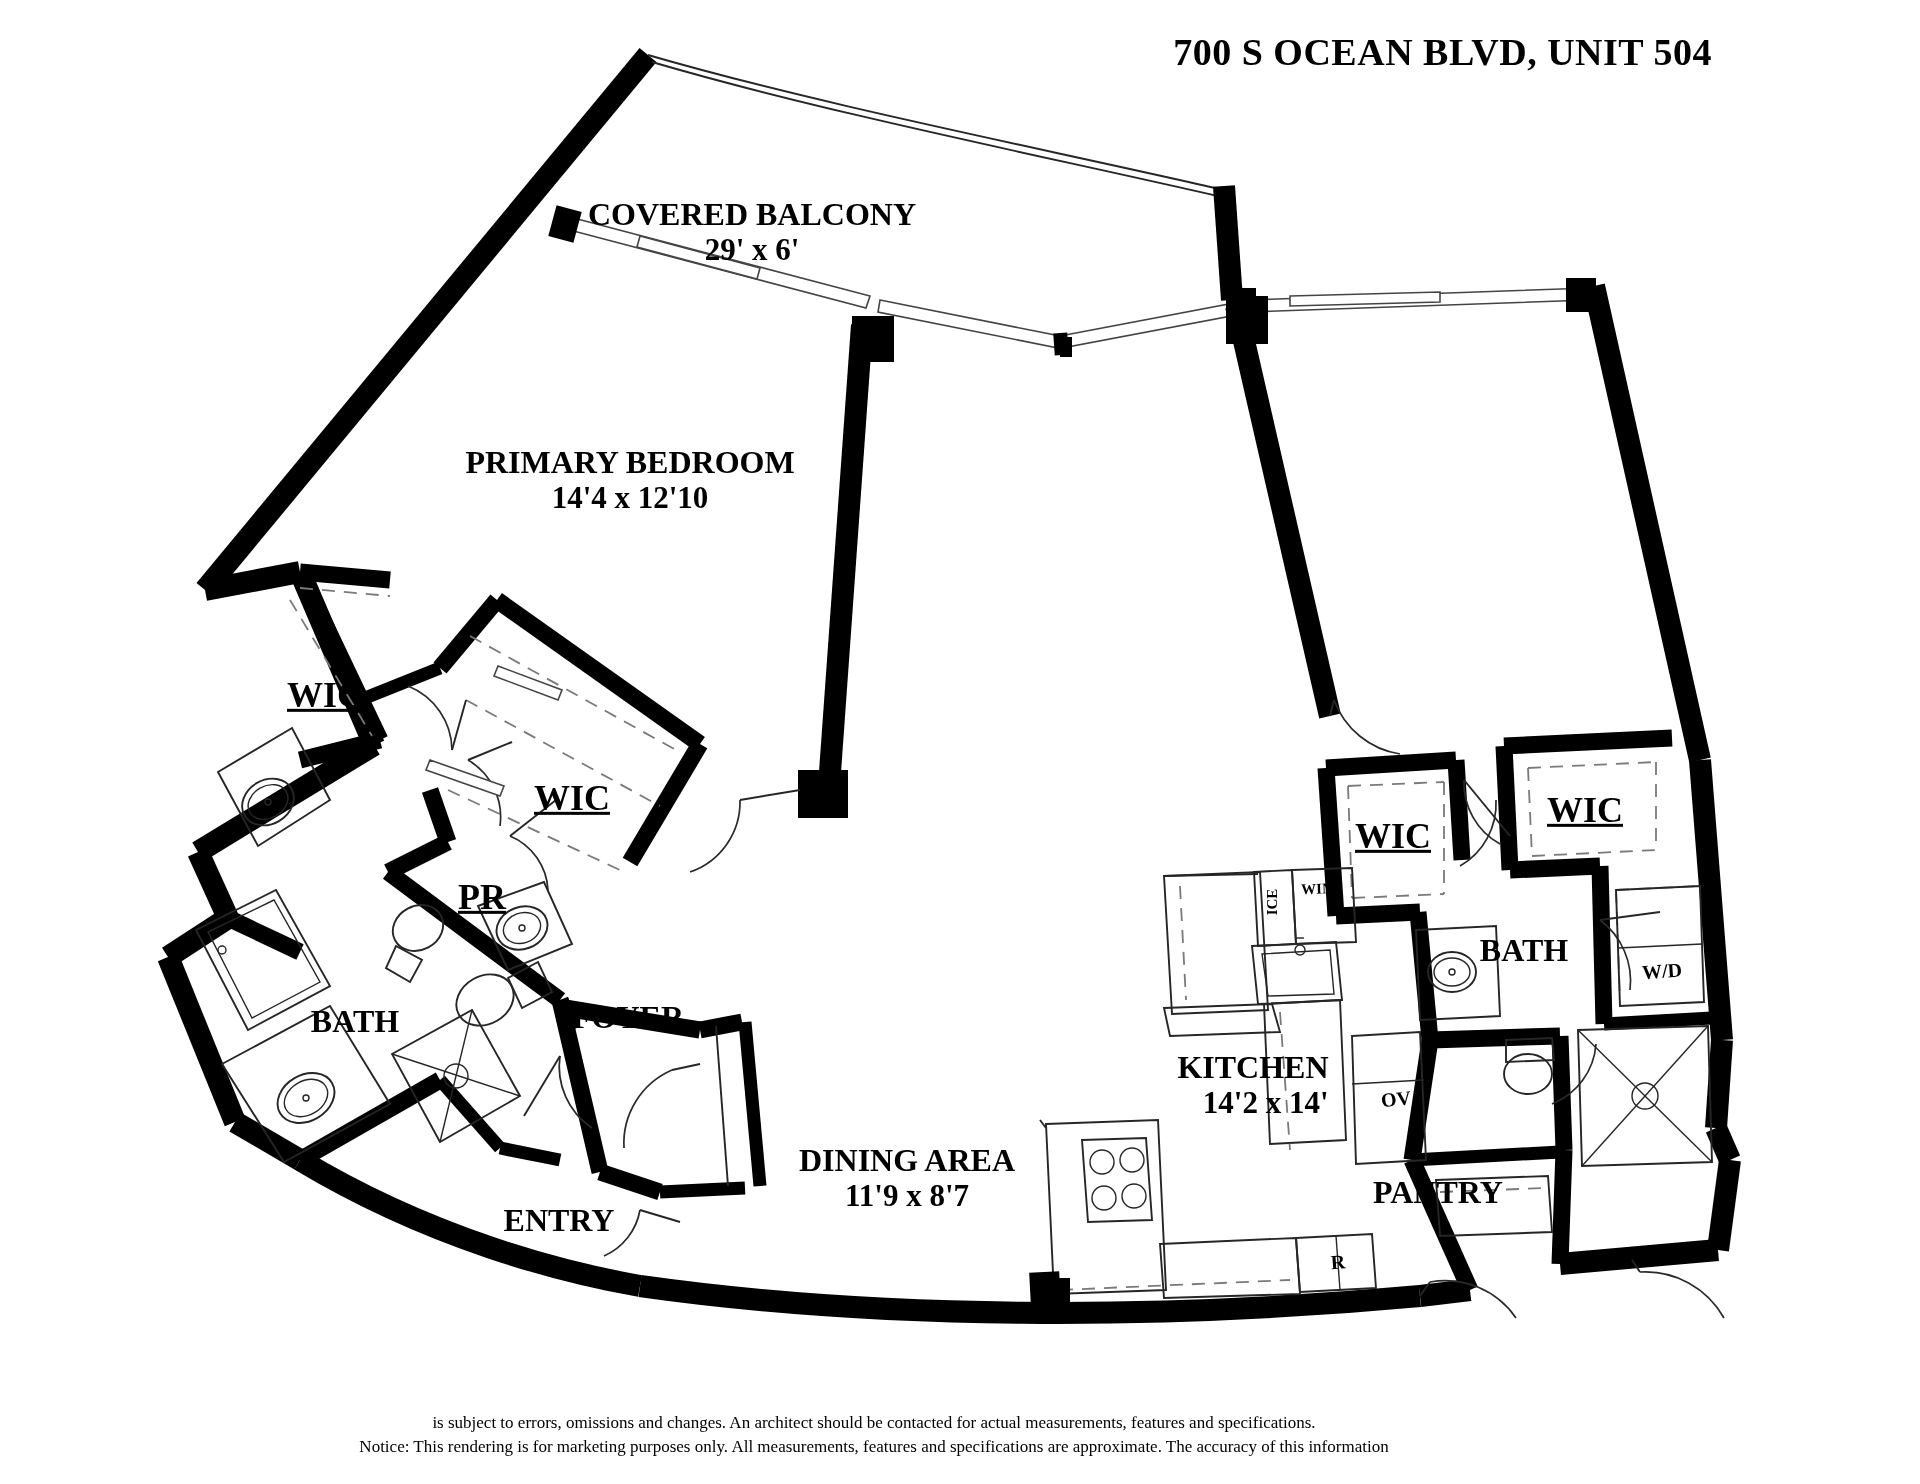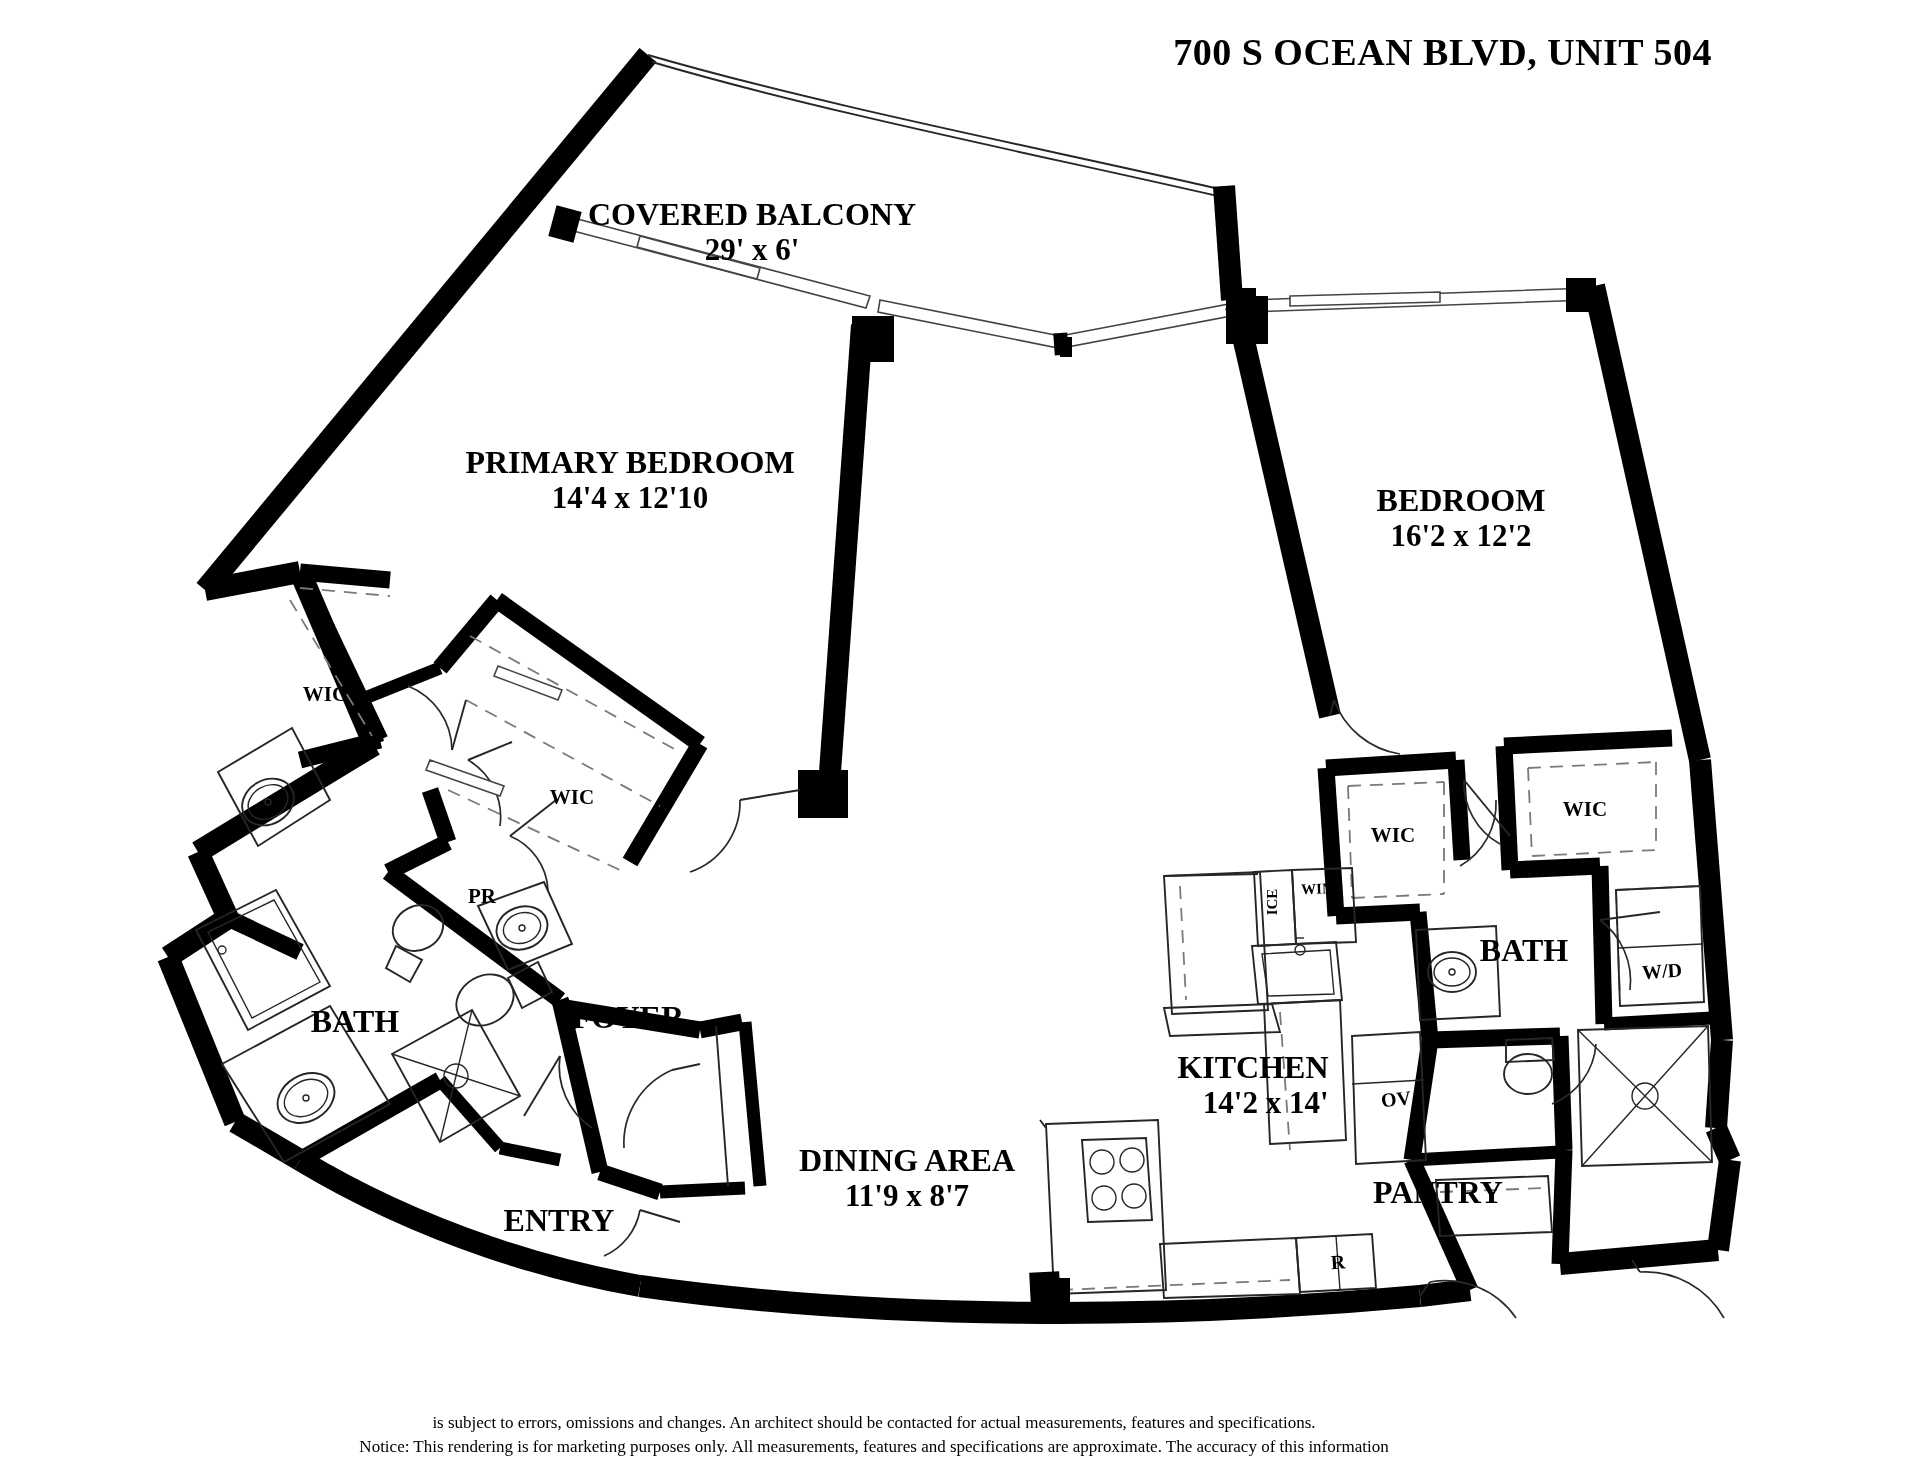--- a/index.html
+++ b/index.html
@@ -57,21 +57,21 @@
     white-space: nowrap;
     font-weight: bold;
     line-height: 1.12;
     transform: translate(-50%, -50%);
     pointer-events: none;
   }
   .lbl .nm { display: block; }
   .lbl .dim { display: block; font-weight: bold; }
   .lbl-lg { font-size: 32px; }
   .lbl-lg .dim { font-size: 31px; }
-  .lbl-md { font-size: 21px; }
+  .lbl-md { font-size: 36px; text-decoration: underline; }
   .lbl-xs { font-size: 20px; }
   .lbl-tiny { font-size: 15px; }
 </style>
 </head>
 <body>
 
 <div id="plan-root">
 
   <div id="title">700 S OCEAN BLVD, UNIT 504</div>
 
@@ -361,24 +361,20 @@
   <div class="lbl lbl-lg" style="left:752px; top:232px;">
     <span class="nm">COVERED BALCONY</span>
     <span class="dim">29' x 6'</span>
   </div>
 
   <div class="lbl lbl-lg" style="left:630px; top:480px;">
     <span class="nm">PRIMARY BEDROOM</span>
     <span class="dim">14'4 x 12'10</span>
   </div>
 
-  <div class="lbl lbl-lg" style="left:1461px; top:518px;">
-    <span class="nm">BEDROOM</span>
-    <span class="dim">16'2 x 12'2</span>
-  </div>
 
 
   <div class="lbl lbl-lg" style="left:1253px; top:1085px;text-align:right;">
     <span class="nm">KITCHEN</span>
     <span class="dim">14'2 x 14'</span>
   </div>
 
   <div class="lbl lbl-lg" style="left:907px; top:1178px;">
     <span class="nm">DINING AREA</span>
     <span class="dim">11'9 x 8'7</span>

